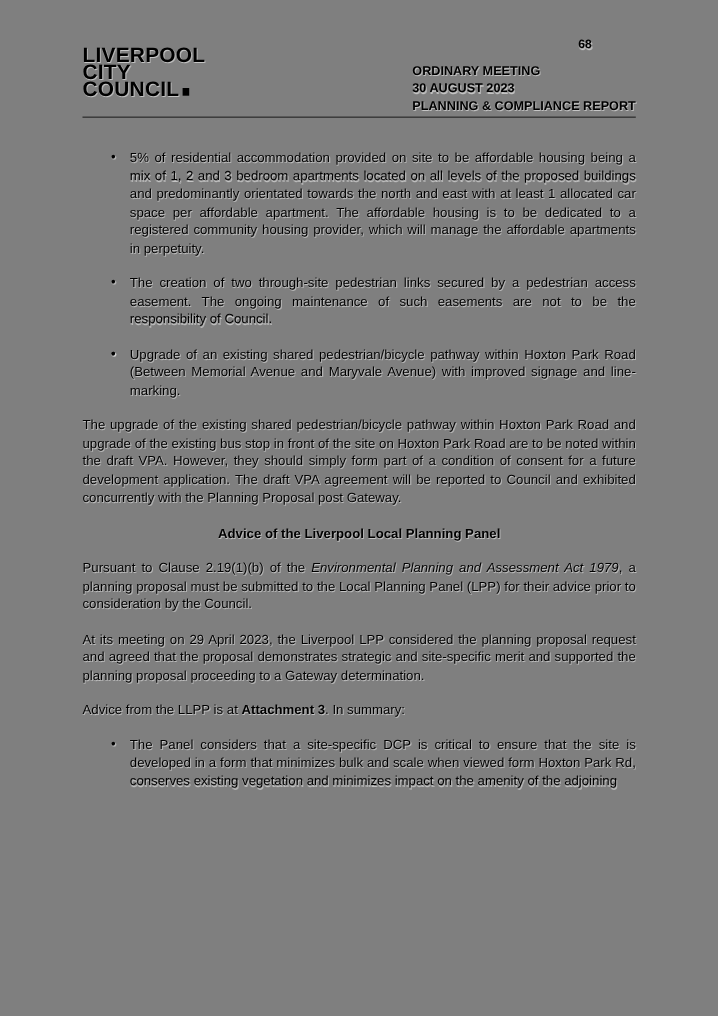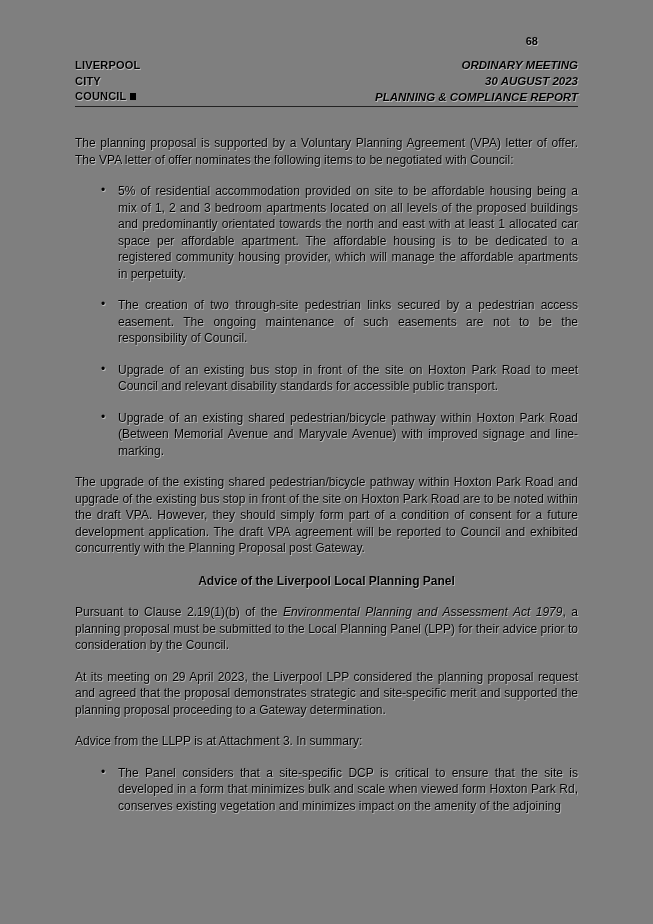--- a/index.html
+++ b/index.html
@@ -14,32 +14,32 @@
   .content-col { position: absolute; left: 75px; right: 75px; top: 0; }
 
   .halo { text-shadow: 1px 1px 0 rgba(255,255,255,0.40), 0 1px 0 rgba(255,255,255,0.25); }
 
   
   .page-number {
     position: absolute; top: 35px; left: 0; right: 40px;
     text-align: right; font-size: 11px; font-weight: bold;
   }
   .logo {
-    position: absolute; top: 58px; left: 0;
-    font-weight: bold; font-size: 11px; line-height: 15.5px;
+    position: absolute; top: 43px; left: 0;
+    font-weight: bold; font-size: 19px; line-height: 15.5px;
     letter-spacing: 0.2px; white-space: nowrap;
   }
   .logo-mark {
     display: inline-block; width: 6px; height: 7px;
     background: #000; margin-left: 3px;
   }
   .header-right {
     position: absolute; top: 57px; right: 0;
-    text-align: right; font-weight: bold;
-    font-size: 11.5px; line-height: 16px; white-space: nowrap; font-style: italic;
+    text-align: left; font-weight: bold;
+    font-size: 11.5px; line-height: 16px; white-space: nowrap;
   }
   .header-rule {
     position: absolute; top: 106px; left: 0; right: 0;
     height: 0; border-top: 1.5px solid #222;
   }
 
   
   .doc-body {
     position: absolute; top: 120px; left: 0; right: 0;
     font-size: 12px; line-height: 16.5px; text-align: justify;
@@ -49,21 +49,21 @@
     font-size: 12px; font-weight: normal;
     text-decoration: underline;
   }
   .para { margin: 15px 0 0 0; }
   .bullet-list { margin: 15px 0 0 0; padding: 0; list-style: none; }
   .bullet-list li { position: relative; padding-left: 43px; margin: 0 0 15px 0; }
   .bullet-list li:last-child { margin-bottom: 0; }
   .bullet-glyph { position: absolute; left: 26px; top: -1px; font-size: 12px; }
   .subheading { margin: 16px 0 0 0; font-size: 12px; font-weight: bold; text-align: center; }
   .italic-run { font-style: italic; margin-top: 32px; }
-  .bold-run { font-weight: normal; }
+  .bold-run { font-weight: bold; }
 </style>
 </head>
 <body>
 
 <div class="page">
   <div class="content-col">
 
     <div class="page-number halo">68</div>
 
     <div class="logo halo">
@@ -76,34 +76,32 @@
       <div>ORDINARY MEETING</div>
       <div>30 AUGUST 2023</div>
       <div>PLANNING &amp; COMPLIANCE REPORT</div>
     </div>
 
     <div class="header-rule"></div>
 
     <div class="doc-body halo">
 
 
-      <p class="para">The planning proposal is supported by a Voluntary Planning Agreement (VPA) letter of offer. The VPA letter of offer nominates the following items to be negotiated with Council:</p>
 
       <ul class="bullet-list">
         <li>
           <span class="bullet-glyph">•</span>
           <span>5% of residential accommodation provided on site to be affordable housing being a mix of 1, 2 and 3 bedroom apartments located on all levels of the proposed buildings and predominantly orientated towards the north and east with at least 1 allocated car space per affordable apartment. The affordable housing is to be dedicated to a registered community housing provider, which will manage the affordable apartments in perpetuity.</span>
         </li>
         <li>
           <span class="bullet-glyph">•</span>
           <span>The creation of two through-site pedestrian links secured by a pedestrian access easement. The ongoing maintenance of such easements are not to be the responsibility of Council.</span>
         </li>
         <li>
           <span class="bullet-glyph">•</span>
-          <span>Upgrade of an existing bus stop in front of the site on Hoxton Park Road to meet Council and relevant disability standards for accessible public transport.</span>
         </li>
         <li>
           <span class="bullet-glyph">•</span>
           <span>Upgrade of an existing shared pedestrian/bicycle pathway within Hoxton Park Road (Between Memorial Avenue and Maryvale Avenue) with improved signage and line-marking.</span>
         </li>
       </ul>
 
       <p class="para">The upgrade of the existing shared pedestrian/bicycle pathway within Hoxton Park Road and upgrade of the existing bus stop in front of the site on Hoxton Park Road are to be noted within the draft VPA. However, they should simply form part of a condition of consent for a future development application. The draft VPA agreement will be reported to Council and exhibited concurrently with the Planning Proposal post Gateway.</p>
 
       <p class="subheading">Advice of the Liverpool Local Planning Panel</p>

